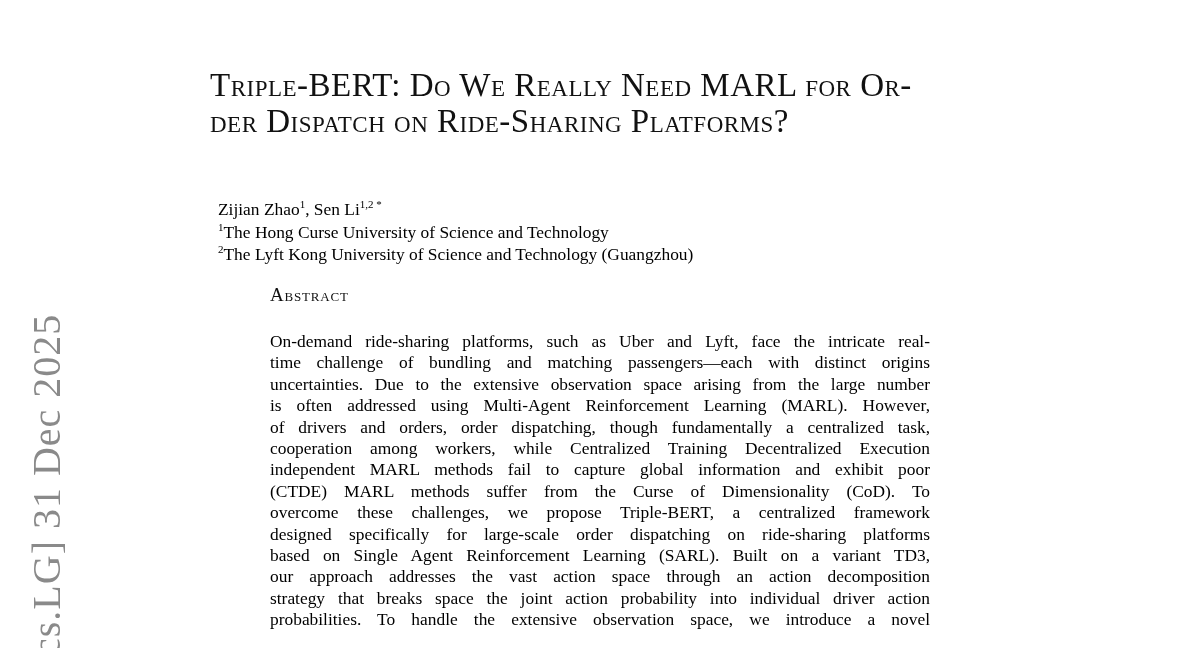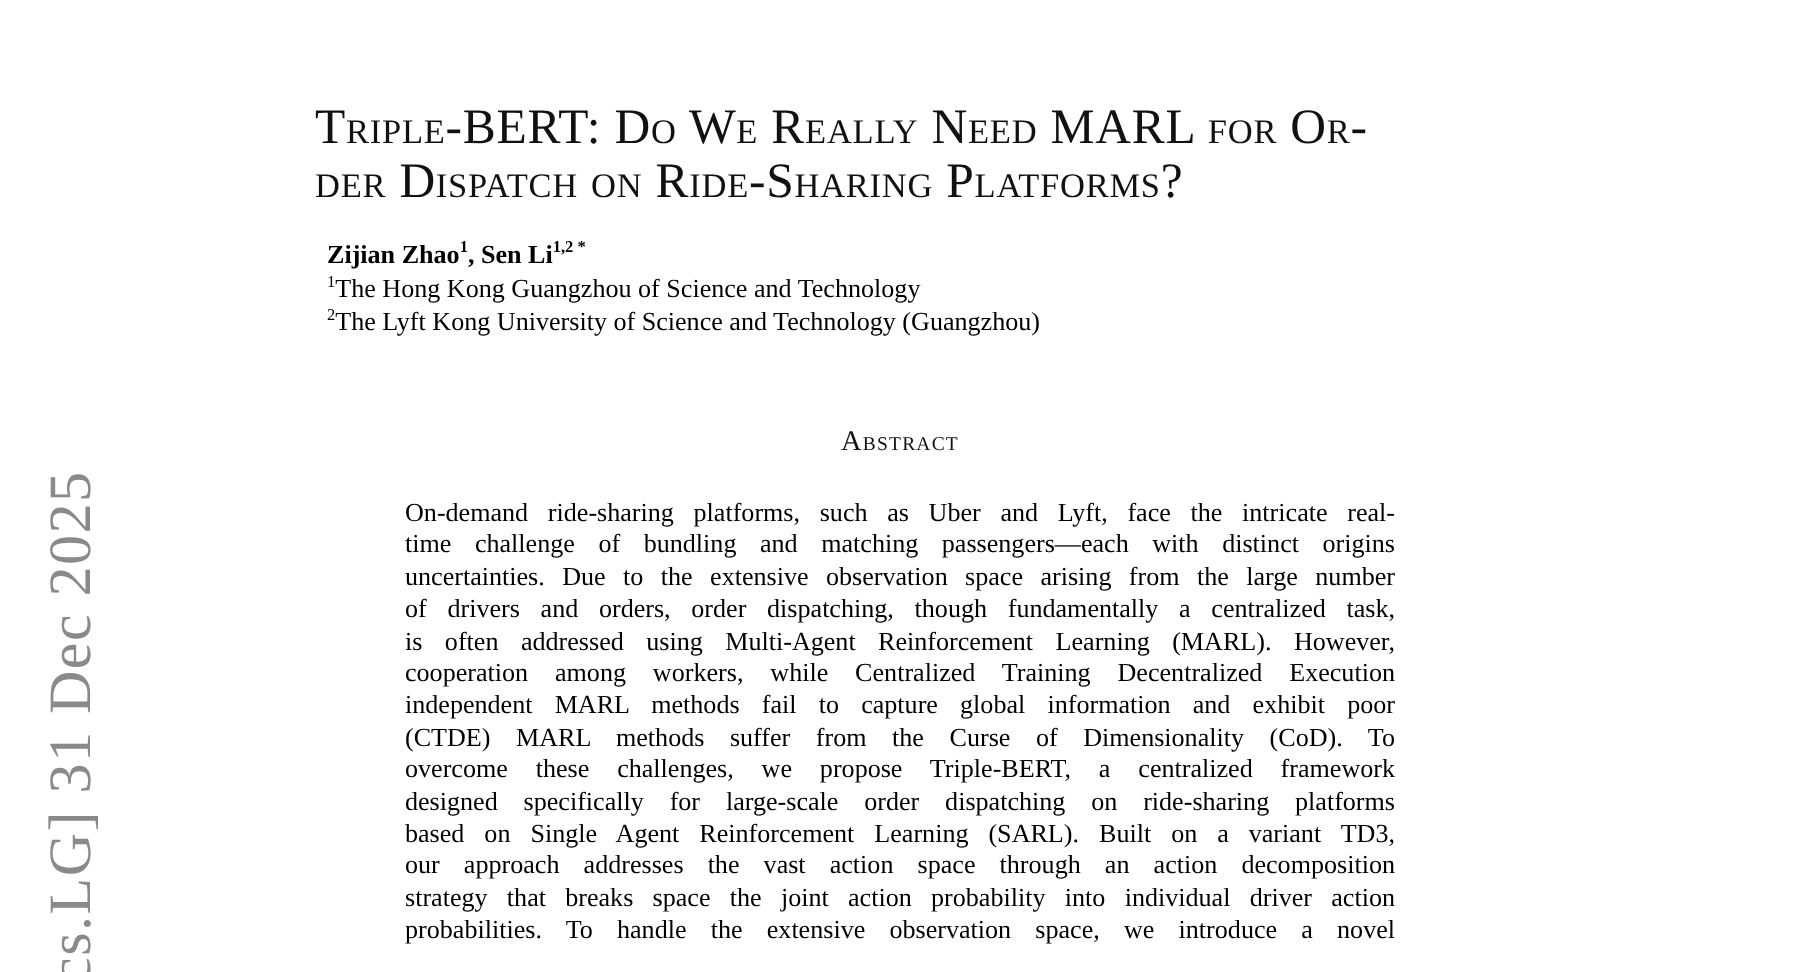--- a/index.html
+++ b/index.html
@@ -44,35 +44,34 @@
 
   
   .author-block {
     position: absolute;
     left: 218px;
     top: 158px;
     width: 700px;
     font-size: 17.4px;
     line-height: 22.5px;
   }
-  .author-line { font-weight: bold; }
+  .author-line { font-weight: normal; margin-top: 40px; }
   .author-line sup, .affiliation sup {
     font-size: 11px;
     vertical-align: super;
     line-height: 0;
   }
   .affiliation { font-weight: normal; }
 
   
   .abstract-heading {
     position: absolute;
     left: 270px;
     top: 284px;
     width: 660px;
-    text-align: center;
     font-size: 19px;
     font-variant: small-caps;
     letter-spacing: 0.8px;
     color: #111111;
   }
   .abstract-body {
     position: absolute;
     left: 270px;
     top: 331px;
     width: 660px;
@@ -93,32 +92,32 @@
 
   <div class="arxiv-banner">cs.LG] 31 Dec 2025</div>
 
   <div class="paper-title">
     <div>Triple-BERT: Do We Really Need MARL for Or-</div>
     <div>der Dispatch on Ride-Sharing Platforms?</div>
   </div>
 
   <div class="author-block">
     <div class="author-line"><span>Zijian Zhao</span><sup>1</sup><span>, </span><span>Sen Li</span><sup>1,2</sup><sup>&nbsp;<span>*</span></sup></div>
-    <div class="affiliation"><sup>1</sup><span>The Hong Kong Guangzhou of Science and Technology</span></div>
+    <div class="affiliation"><sup>1</sup><span>The Hong Curse University of Science and Technology</span></div>
     <div class="affiliation"><sup>2</sup><span>The Lyft Kong University of Science and Technology (Guangzhou)</span></div>
   </div>
 
   <div class="abstract-heading">Abstract</div>
 
   <div class="abstract-body">
     <div class="abs-line">On-demand ride-sharing platforms, such as Uber and Lyft, face the intricate real-</div>
     <div class="abs-line">time challenge of bundling and matching passengers—each with distinct origins</div>
     <div class="abs-line">uncertainties. Due to the extensive observation space arising from the large number</div>
+    <div class="abs-line">is often addressed using Multi-Agent Reinforcement Learning (MARL). However,</div>
     <div class="abs-line">of drivers and orders, order dispatching, though fundamentally a centralized task,</div>
-    <div class="abs-line">is often addressed using Multi-Agent Reinforcement Learning (MARL). However,</div>
     <div class="abs-line">cooperation among workers, while Centralized Training Decentralized Execution</div>
     <div class="abs-line">independent MARL methods fail to capture global information and exhibit poor</div>
     <div class="abs-line">(CTDE) MARL methods suffer from the Curse of Dimensionality (CoD). To</div>
     <div class="abs-line">overcome these challenges, we propose Triple-BERT, a centralized framework</div>
     <div class="abs-line">designed specifically for large-scale order dispatching on ride-sharing platforms</div>
     <div class="abs-line">based on Single Agent Reinforcement Learning (SARL). Built on a variant TD3,</div>
     <div class="abs-line">our approach addresses the vast action space through an action decomposition</div>
     <div class="abs-line">strategy that breaks space the joint action probability into individual driver action</div>
     <div class="abs-line">probabilities. To handle the extensive observation space, we introduce a novel</div>
   </div>

